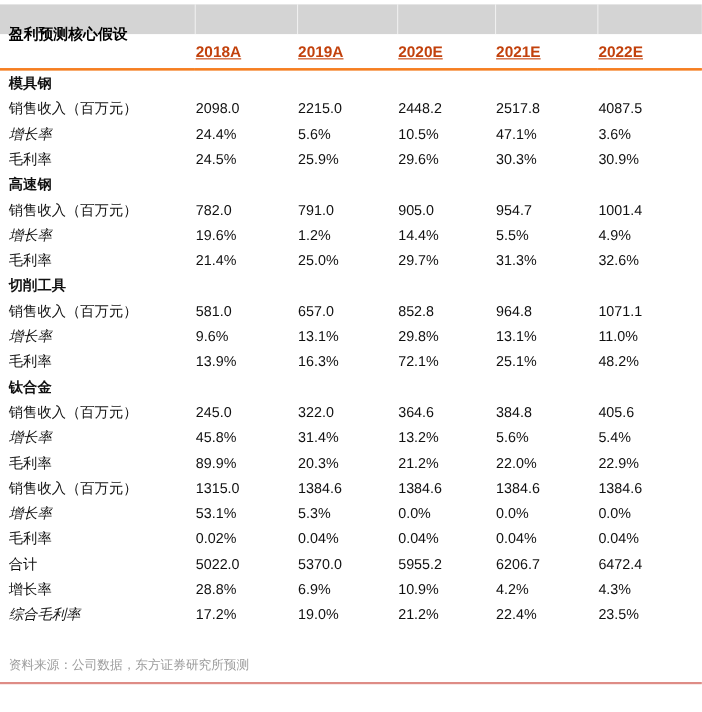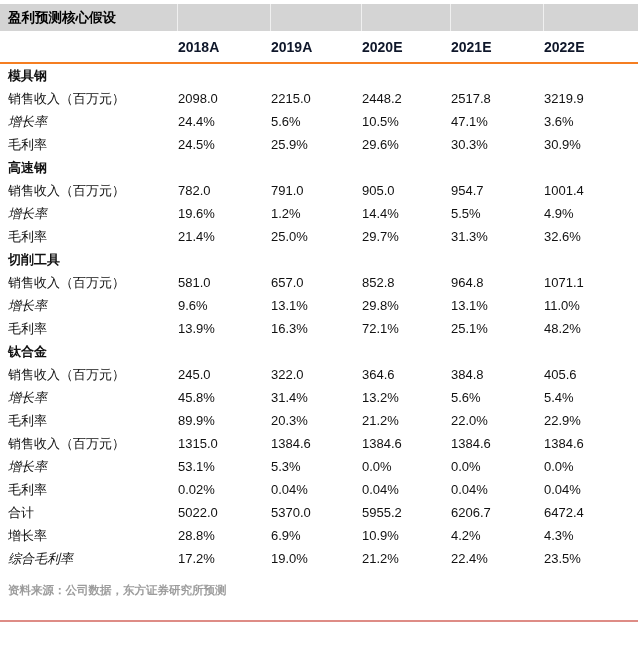--- a/index.html
+++ b/index.html
@@ -3,40 +3,40 @@
 <meta charset="utf-8">
 <style>
   html,body{margin:0;padding:0;background:#fff;}
   body{width:638px;height:647px;overflow:hidden;position:relative;
        font-family:"Liberation Sans","DejaVu Sans",sans-serif;color:#111;}
   .page{position:absolute;top:0;left:0;width:638px;height:647px;}
 
   
   .title-bar{position:absolute;top:4px;left:0;width:638px;height:27px;
              background:var(--header-bar,#d4d4d4);}
-  .title-bar .bar-title{position:absolute;left:8px;top:0;line-height:27px;
+  .title-bar .bar-title{position:absolute;left:8px;top:13px;line-height:27px;
              font-size:13.5px;font-weight:bold;color:#000;}
   .title-bar .sep{position:absolute;top:0;width:1px;height:27px;background:rgba(255,255,255,.65);}
 
   
   table{position:absolute;top:33px;left:0;width:638px;border-collapse:collapse;table-layout:fixed;}
   col.c-label{width:177px;}
   col.c1{width:93px;}col.c2{width:91px;}col.c3{width:89px;}col.c4{width:93px;}col.c5{width:95px;}
-  th{font-size:14px;font-weight:bold;text-align:left;padding:6px 0 7px 1px;color:#0f172a;
-     border-bottom:2px solid var(--accent-orange,#f57e21);}
+  th{font-size:14px;font-weight:bold;text-align:left;padding:6px 0 7px 1px;color:#c2410c;
+     border-bottom:2px solid var(--accent-orange,#f57e21);text-decoration:underline;}
   th.blank{padding-left:8px;}
   td{font-size:13px;height:23px;padding:0 0 0 1px;vertical-align:middle;white-space:nowrap;}
   td.label{padding-left:8px;}
   tr.section td.label{font-weight:bold;}
   tr.total td.label{font-weight:normal;}
   tr.italic td.label{font-style:italic;}
 
   
-  .source-note{position:absolute;left:8px;top:583px;font-size:11.5px;
-               color:var(--source-text,#9c9c9c);font-weight:bold;}
+  .source-note{position:absolute;left:8px;top:597px;font-size:11.5px;
+               color:var(--source-text,#9c9c9c);}
   .bottom-rule{position:absolute;left:0;top:620px;width:638px;height:0;
                border-top:2px solid var(--bottom-line,#de8c86);}
 </style>
 </head>
 <body>
 
 <div class="page">
 
   <div class="title-bar">
     <span class="bar-title">盈利预测核心假设</span>
@@ -74,21 +74,21 @@
           <td></td>
           <td></td>
           <td></td>
         </tr>
         <tr class="data">
           <td class="label">销售收入（百万元）</td>
           <td>2098.0</td>
           <td>2215.0</td>
           <td>2448.2</td>
           <td>2517.8</td>
-          <td>3219.9</td>
+          <td>4087.5</td>
         </tr>
         <tr class="data italic">
           <td class="label">增长率</td>
           <td>24.4%</td>
           <td>5.6%</td>
           <td>10.5%</td>
           <td>47.1%</td>
           <td>3.6%</td>
         </tr>
         <tr class="data">

